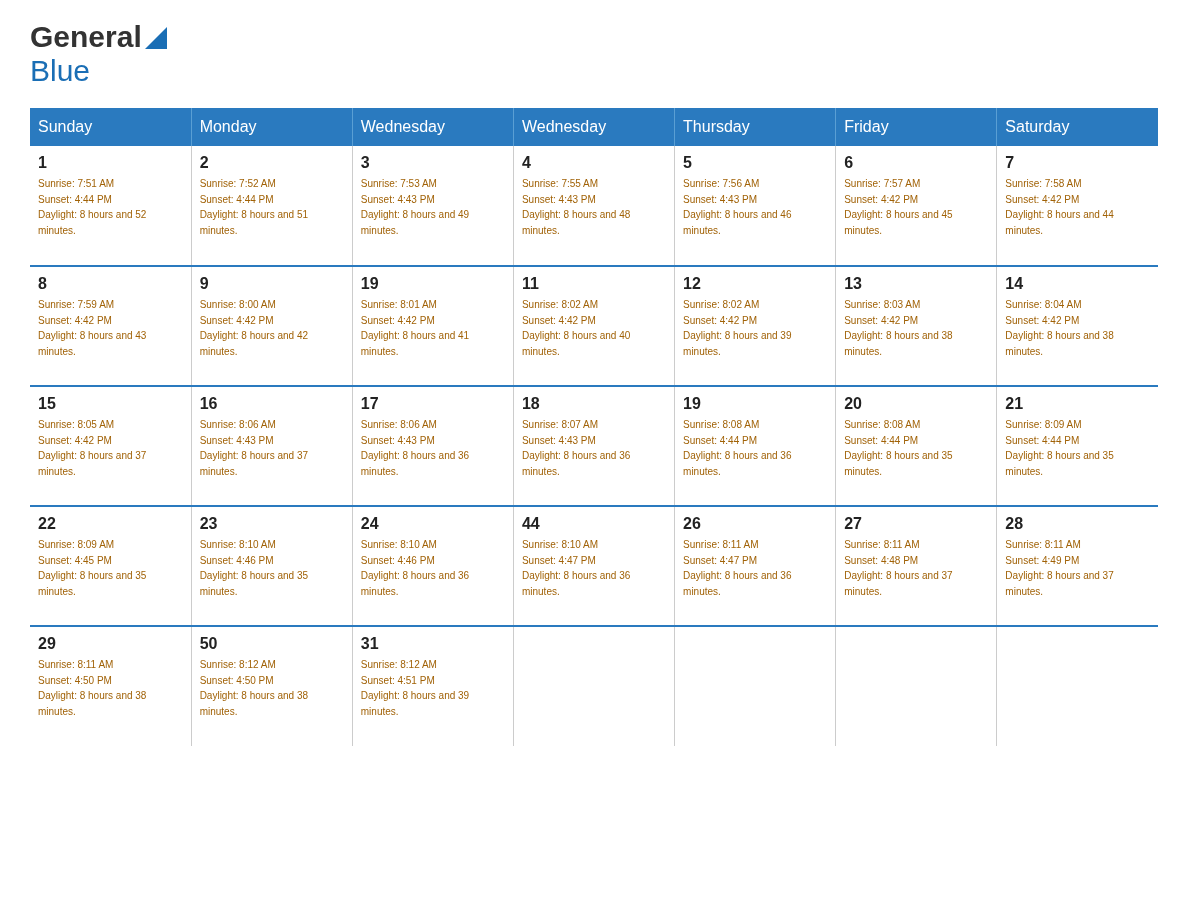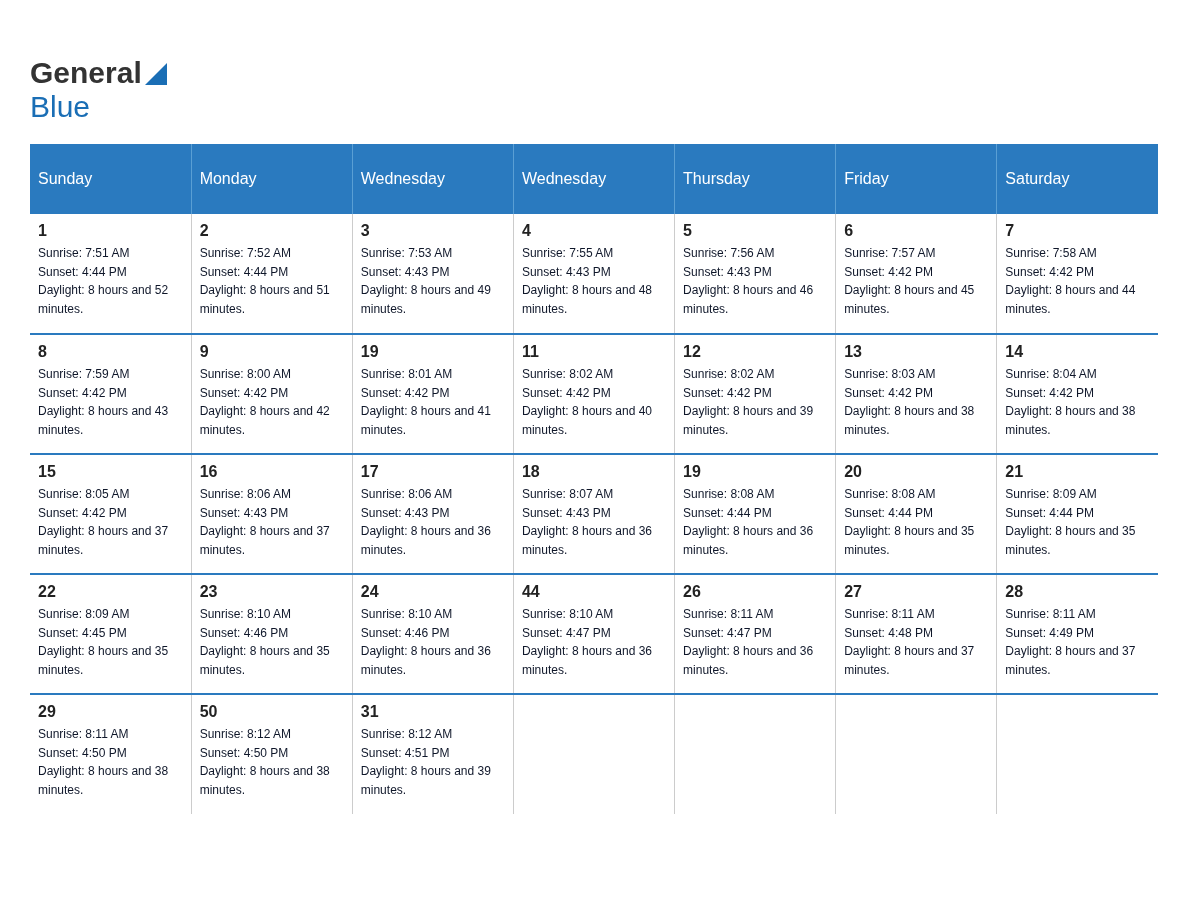--- a/index.html
+++ b/index.html
@@ -8,21 +8,20 @@
       background: #fff;
       width: 1188px;
       min-height: 918px;
       padding: 20px 30px;
     }
     .header {
       display: flex;
       justify-content: space-between;
       align-items: flex-start;
       margin-bottom: 20px;
-      margin-top: 36px;
     }
     .logo {
       display: flex;
       flex-direction: column;
       align-items: flex-start;
     }
     .title-section {
       text-align: right;
     }
     .month-title {
@@ -41,21 +40,21 @@
       border-collapse: collapse;
       table-layout: fixed;
     }
     thead tr {
       background-color: #2a7abf;
     }
     thead th {
       color: #fff;
       font-size: 16px;
       font-weight: normal;
-      padding: 26px 8px;
+      padding: 10px 8px;
       text-align: left;
       border-right: 1px solid #5a9fd4;
     }
     thead th:last-child {
       border-right: none;
     }
     tbody tr {
       border-bottom: 2px solid #2a7abf;
     }
     tbody td {
@@ -69,23 +68,23 @@
     tbody td:last-child {
       border-right: none;
     }
     .day-number {
       font-size: 16px;
       font-weight: bold;
       margin-bottom: 4px;
       display: block;
     }
     .day-info {
-      font-size: 12px;
+      font-size: 10px;
       line-height: 1.55;
-      color: #0f172a;
+      color: #a16207;
     }
     tbody tr:last-child {
       border-bottom: none;
     }
     .logo-row {
       display: flex;
       align-items: center;
     }
     .logo-text-general {
       font-size: 30px;

